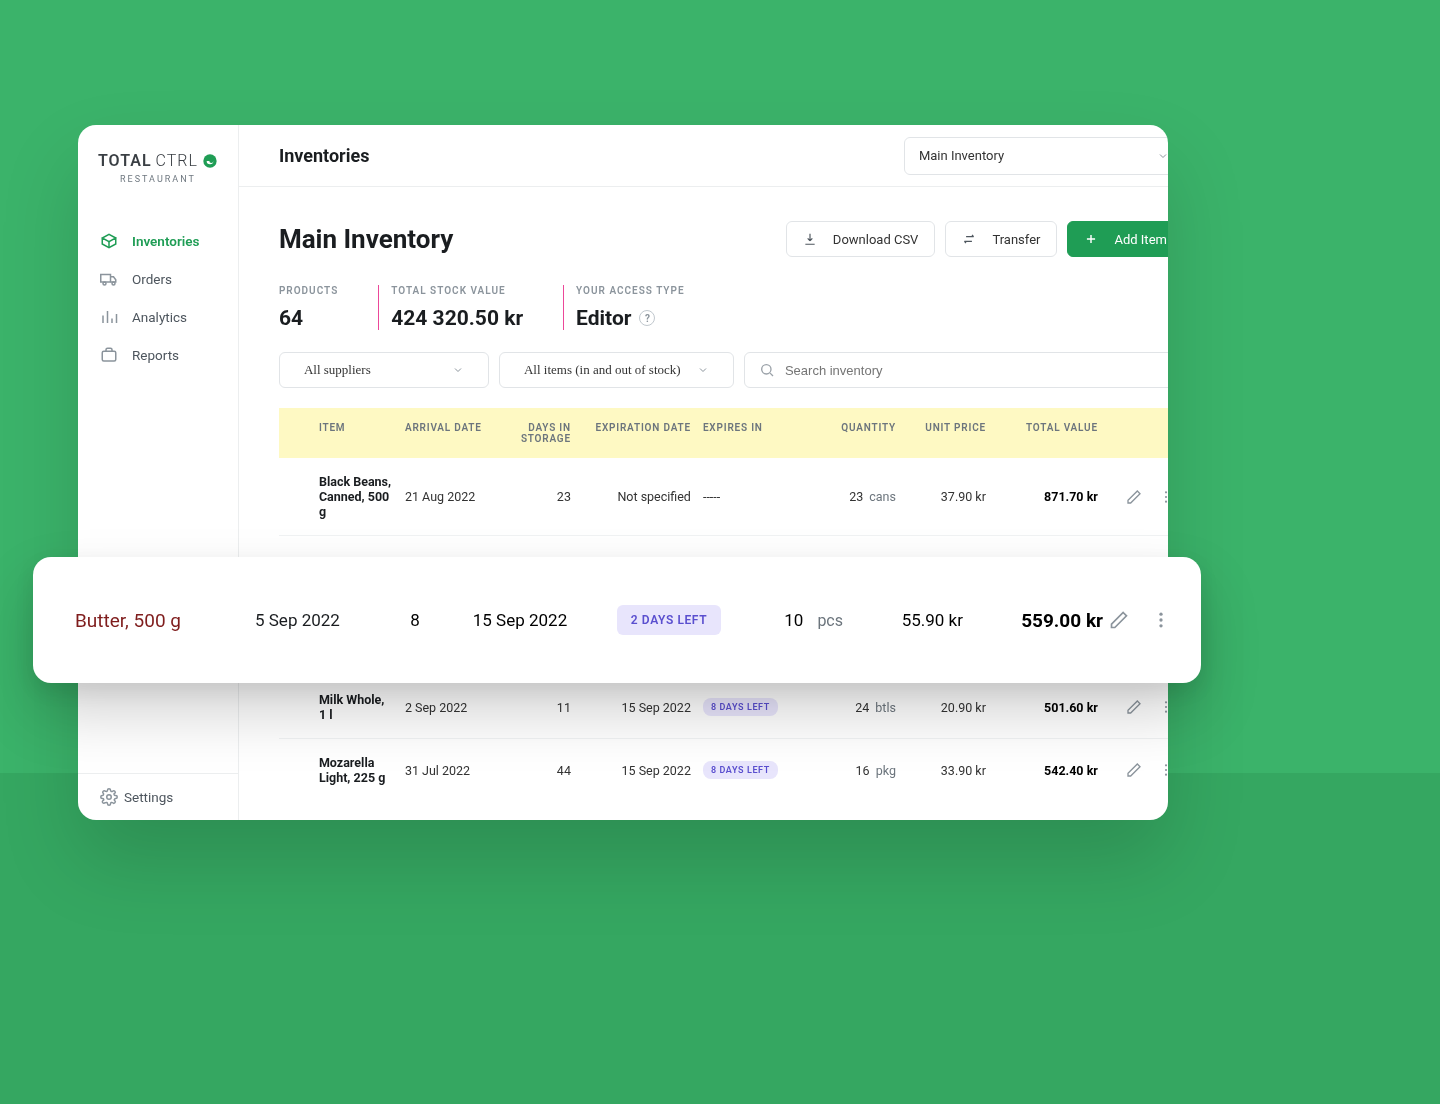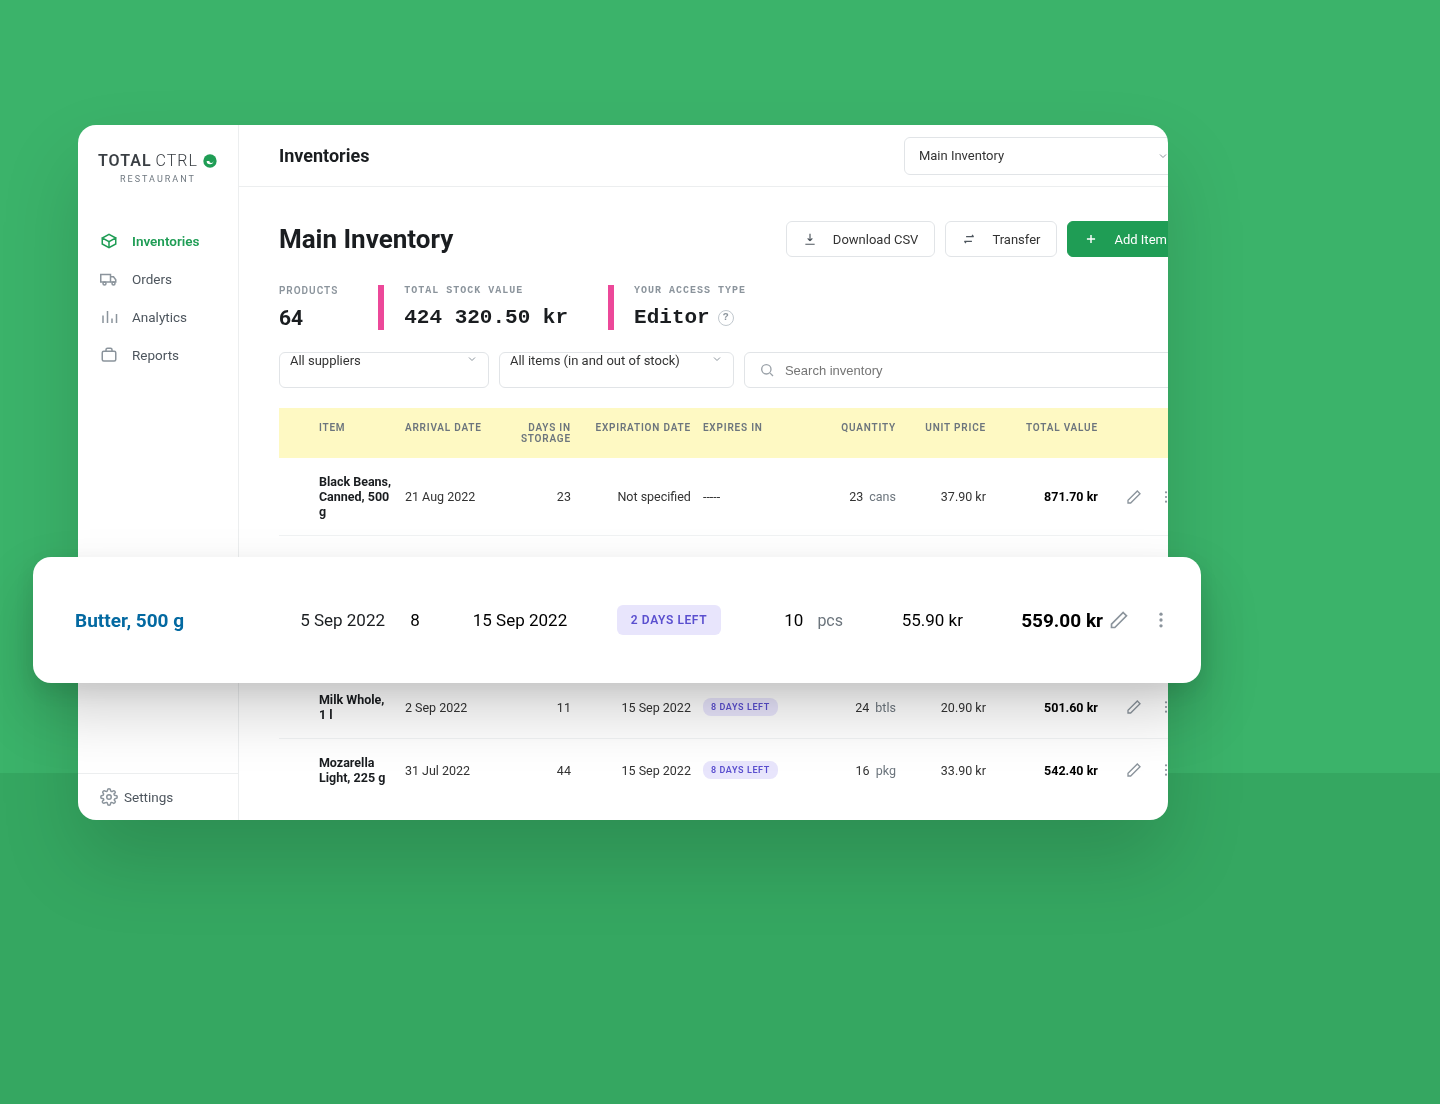--- a/index.html
+++ b/index.html
@@ -77,30 +77,30 @@
   .actions { display:flex; gap:10px; }
   .btn {
     height: 36px; padding: 0 16px; border-radius:6px;
     display:flex; align-items:center; gap:16px; font-size:13px;
     cursor:pointer; border:1px solid #e1e4e7; background:#fff; color:#333;
   }
   .btn svg { width:14px; height:14px; }
   .btn-primary { background:#1f9d55; border-color:#1f9d55; color:#fff; }
   .stats { display:flex; align-items:stretch; gap:0; margin-bottom:22px; }
   .stat { padding-right: 40px; }
-  .stat + .stat { border-left:6px solid #ec4899; padding-left:20px;font-family:Liberation Mono, monospace; }
+  .stat + .stat { border-left:1px solid #ec4899; padding-left:12px; }
   .stat-label { font-size:10px; letter-spacing:1px; color:#8b949c; margin-bottom:10px; font-weight:600; }
   .stat-value { font-size:21px; font-weight:700; color:#1a1d20; }
   .access-value { display:flex; align-items:center; gap:8px; }
   .help-circle { width:16px; height:16px; border:1px solid #c1c8ce; border-radius:50%; display:flex;align-items:center;justify-content:center; font-size:10px; color:#8b949c;}
   .filters { display:flex; gap:10px; }
   .filter-sel {
     height: 36px; border:1px solid #e1e4e7; border-radius:6px;
-    display:flex; justify-content:space-between;
-    padding: 0 10px; font-size:13px; color:#333; cursor:pointer;
+    display:flex; align-items:center; justify-content:space-between;
+    padding: 0 24px; font-size:13px; color:#333; cursor:pointer;font-family:Liberation Serif, serif;
   }
   .filter-sel.w1 { width: 210px; }
   .filter-sel.w2 { width: 235px; }
   .search-box {
     flex:1; height:36px; border:1px solid #e1e4e7; border-radius:6px;
     display:flex; align-items:center; gap:10px; padding:0 14px; color:#9aa1a8;
   }
   .search-box input {
     border:none; outline:none; font-size:13px; flex:1; color:#0f172a; background:transparent;
   }
@@ -144,22 +144,22 @@
     top: 557px;
     left: 33px;
     width: 1168px;
     height: 126px;
     background:#fff;
     border-radius: 18px;
     box-shadow: 0 30px 60px rgba(0,0,0,0.18), 0 8px 20px rgba(0,0,0,0.08);
     display:flex; align-items:center;
     padding: 0 0 0 42px;
   }
-  .featured-card .f-item { width: 180px; font-size:19px; font-weight:700; color:#0369a1; }
-  .featured-card .f-arr { width: 130px; font-size:17px; color:#1a1d20; text-align:right;}
+  .featured-card .f-item { width: 180px; font-size:19px; font-weight:400; color:#7f1d1d; }
+  .featured-card .f-arr { width: 130px; font-size:17px; color:#1a1d20; text-align:left;}
   .featured-card .f-days { width: 60px; font-size:17px; text-align:center; }
   .featured-card .f-exp { width: 150px; font-size:17px; text-align:center; }
   .featured-card .f-expin { width: 148px; text-align:center;}
   .featured-card .f-qty { width: 100px; font-size:17px; text-align:right; }
   .featured-card .f-price { width: 120px; font-size:17px; text-align:right; }
   .featured-card .f-total { width: 140px; font-size:19px; font-weight:700; text-align:right; }
   .featured-card .f-actions { flex:1; display:flex; gap:22px; justify-content:flex-end; padding-right:30px; }
   .featured-card .f-actions svg { width:20px; height:20px; cursor:pointer;}
   .featured-card .badge { font-size:12px; padding:8px 14px; border-radius:6px; }
   .featured-card .qty-unit-lg { color:#6c757d; margin-left:14px; font-size:16px;}

